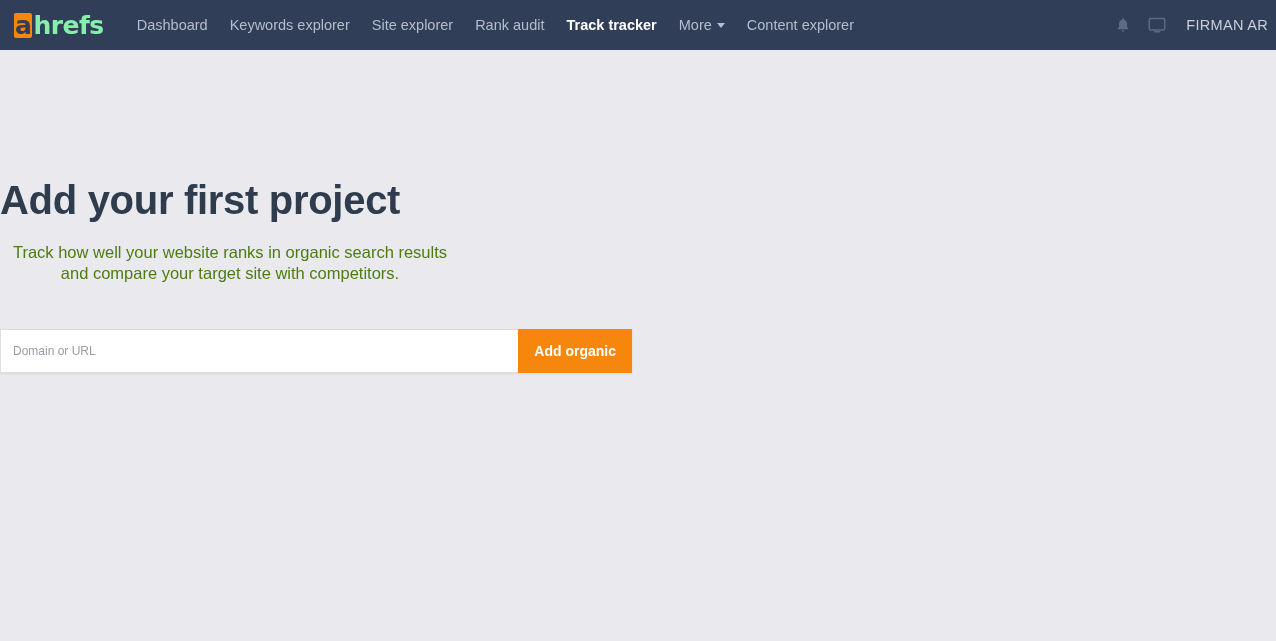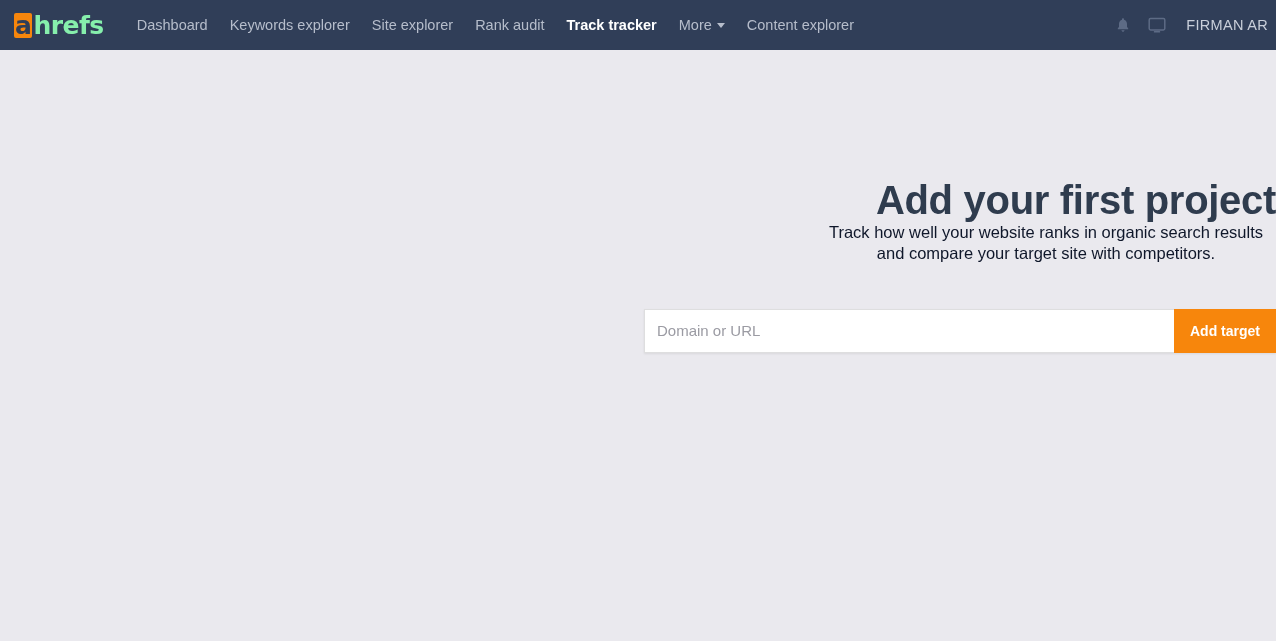--- a/index.html
+++ b/index.html
@@ -106,57 +106,58 @@
     letter-spacing: 0.3px;
     padding-left: 12px;
     cursor: pointer;
   }
 
   
   .main {
     height: 591px;
     display: flex;
     flex-direction: column;
-    align-items: flex-end;
+    align-items: flex-start;
     padding-top: 128px;
   }
 
   .page-title {
     font-size: 40px;
     font-weight: bold;
     color: #2f3c4e;
     letter-spacing: -0.3px;
     line-height: 1.1;
     text-align: center;
   }
 
   .page-subtitle {
+    margin-top: 20px;
     font-size: 16.5px;
-    color: #0f172a;
+    color: #4d7c0f;
     line-height: 1.3;
     text-align: center;
     max-width: 460px;
   }
 
   .project-form {
     margin-top: 44px;
     display: flex;
     width: 632px;
     height: 44px;
     box-shadow: 0 1px 2px rgba(0,0,0,0.08);
   }
 
   .domain-input {
     flex: 1 1 auto;
     height: 44px;
     border: 1px solid #dededf;
     border-right: none;
     background: #ffffff;
     font-family: "Liberation Sans", sans-serif;
-    font-size: 15px;
+    font-size: 12px;
     color: #3a3a42;
     padding: 0 12px;
     outline: none;
   }
   .domain-input::placeholder {
     color: #9b9ba3;
     opacity: 1;
   }
 
   .add-project-button {
@@ -215,16 +216,16 @@
 </div>
 
 <div class="main">
 
   <h1 class="page-title">Add your first project</h1>
 
   <p class="page-subtitle">Track how well your website ranks in organic search results and compare your target site with competitors.</p>
 
   <div class="project-form">
     <input class="domain-input" type="text" placeholder="Domain or URL" style="">
-    <button class="add-project-button" type="button">Add target</button>
+    <button class="add-project-button" type="button">Add organic</button>
   </div>
 
 </div>
 
 </body></html>

